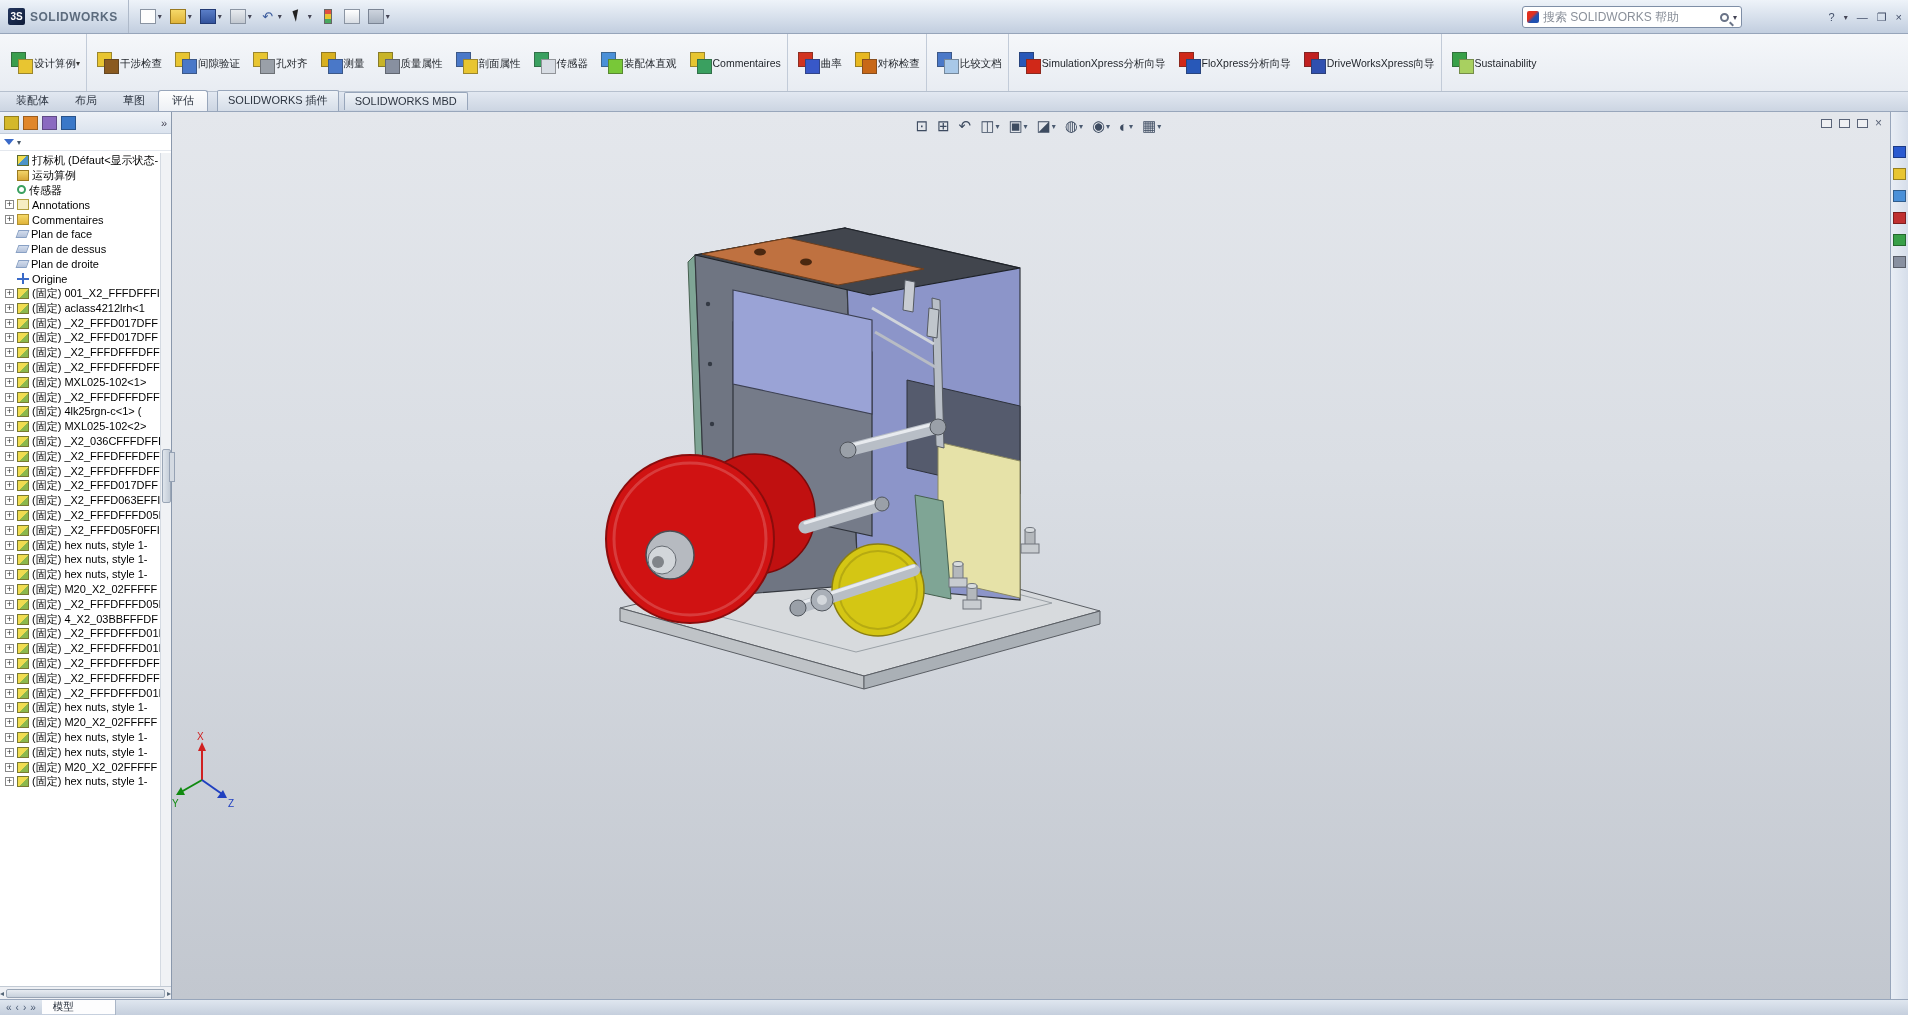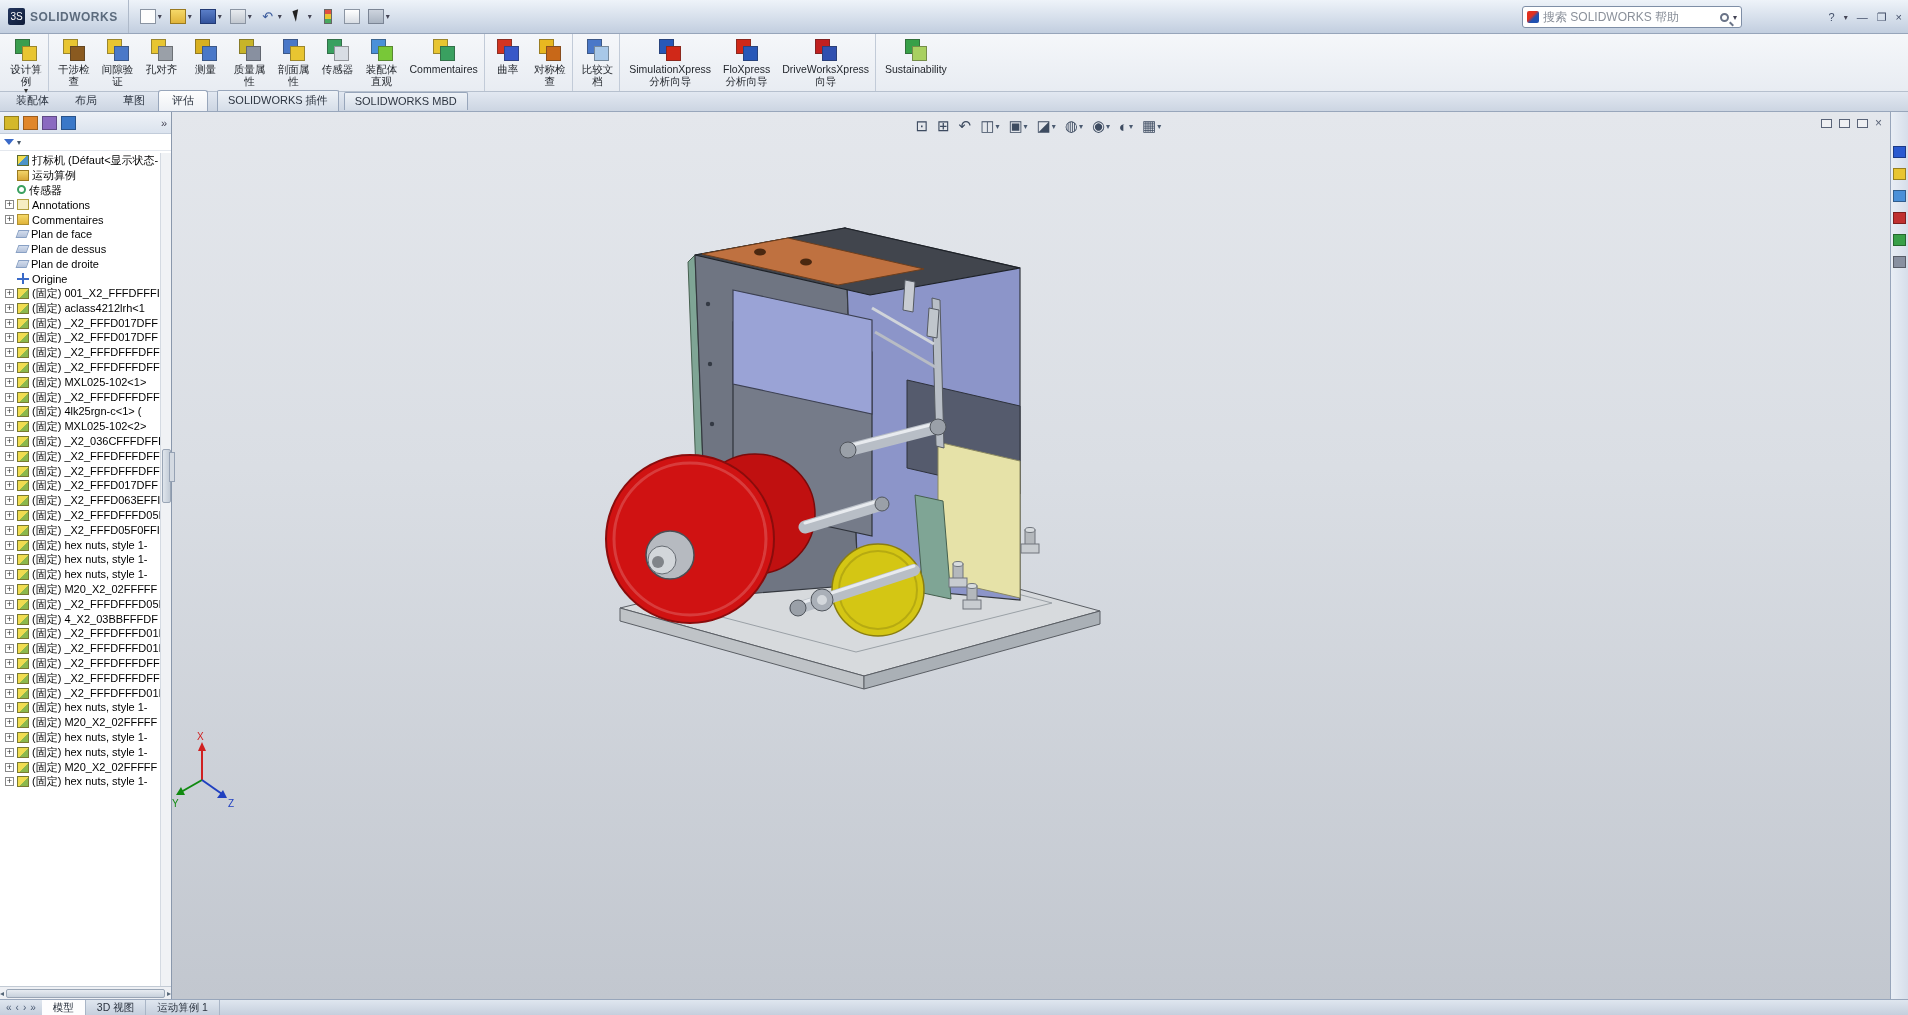--- a/index.html
+++ b/index.html
@@ -1,21 +1,21 @@
 <!DOCTYPE html>
 <html><head>
 <meta charset="utf-8">
 <style>
   * { box-sizing: border-box; margin: 0; padding: 0; }
   html,body { width:1908px; height:1015px; overflow:hidden; font-family:"Liberation Sans", sans-serif; background:#c8d0dc; }
 
   
   .titlebar { height:34px; background:linear-gradient(#eef3f9,#d6dfeb 55%,#c2cedf); border-bottom:1px solid #97a5ba; position:relative; display:flex; align-items:center; }
   .brand { display:flex; align-items:center; gap:5px; padding:0 10px 0 8px; border-right:1px solid #aeb9c9; height:100%; }
-  .brand-mark { width:17px; height:17px; background:linear-gradient(135deg,#23365e,#0f1c38); color:#fff; font-size:10px; font-weight:normal; display:flex; align-items:center; justify-content:center; border-radius:2px; }
+  .brand-mark { width:17px; height:17px; background:linear-gradient(135deg,#23365e,#0f1c38); color:#fff; font-size:10px; font-weight:bold; display:flex; align-items:center; justify-content:center; border-radius:2px; }
   .brand-name { font-size:12px; font-weight:bold; color:#5c6b7d; letter-spacing:0.5px; }
   .quickbar { display:flex; align-items:center; gap:2px; padding:0 8px; }
   .qbtn { display:flex; align-items:center; gap:2px; padding:2px 3px; border-radius:2px; }
   .qicon { width:16px; height:15px; position:relative; display:inline-block; }
   .qicon.new { background:#fdfdfd; border:1px solid #8a94a2; }
   .qicon.open { background:linear-gradient(#f5d868,#e0b43a); border:1px solid #9a7a20; }
   .qicon.save { background:linear-gradient(#5a7ec8,#33539c); border:1px solid #223a74; }
   .qicon.print { background:linear-gradient(#e8ebef,#c2c8d0); border:1px solid #8a94a2; }
   .qicon.glyph { border:none; background:none; color:#3a5a9c; font-size:13px; line-height:15px; text-align:center; }
   .qicon.select { background:none; }
@@ -28,21 +28,21 @@
   .search-box { position:absolute; right:166px; top:6px; width:220px; height:22px; background:#fff; border:1px solid #7e8ea6; border-radius:3px; display:flex; align-items:center; padding:0 4px; gap:4px; }
   .sw-mini { width:12px; height:12px; background:linear-gradient(135deg,#e03020 40%,#2050b0 60%); border-radius:2px; }
   .search-text { flex:1; font-size:12px; color:#8a909a; white-space:nowrap; overflow:hidden; }
   .mag { width:9px; height:9px; border:2px solid #6a7avoid; border:2px solid #6a7488; border-radius:50%; position:relative; }
   .mag::after { content:""; position:absolute; width:5px; height:2px; background:#6a7488; transform:rotate(45deg); left:7px; top:8px; }
   .tb-right { position:absolute; right:6px; top:0; height:34px; display:flex; align-items:center; gap:9px; color:#35445c; font-size:12px; }
   .winbtn { font-size:11px; color:#44506a; }
 
   
   .ribbon { height:58px; background:linear-gradient(#f5f7fa,#e8ecf2); border-bottom:1px solid #b6c0ce; display:flex; align-items:stretch; padding-left:4px; }
-  .rbtn { display:flex; flex-direction:column; align-items:center; justify-content:flex-start; padding:4px 6px 1px; min-width:44px; font-size:10.5px; line-height:11.5px; color:#1e2228; text-align:center; white-space:nowrap; }
+  .rbtn { display:flex; flex-direction:row; align-items:center; justify-content:flex-start; padding:4px 6px 1px; min-width:44px; font-size:10.5px; line-height:11.5px; color:#1e2228; text-align:center; white-space:nowrap; }
   .rbtn.sep { border-left:1px solid #c2cbd8; margin-left:0; padding-left:9px; }
   .ricon { width:24px; height:24px; position:relative; margin-bottom:2px; flex:none; }
   .ricon .p1 { position:absolute; left:1px; top:1px; width:15px; height:15px; border:1px solid rgba(40,40,40,.4); }
   .ricon .p2 { position:absolute; right:1px; bottom:1px; width:15px; height:15px; border:1px solid rgba(40,40,40,.4); }
   .rdd { font-size:8px; color:#333; line-height:8px; }
 
   
   .tabrow { height:20px; background:linear-gradient(#e2e8f1,#ccd5e2); border-bottom:1px solid #98a6bb; display:flex; align-items:flex-end; padding-left:3px; font-size:11px; }
   .ctab { padding:2px 13px 3px; color:#2c3440; }
   .ctab.active { background:linear-gradient(#fefefe,#edf0f5); border:1px solid #98a6bb; border-bottom:none; border-radius:3px 3px 0 0; }
@@ -817,20 +817,20 @@
 <div class="statusbar">
   <div class="nav-btns">
   <span>«</span>
 
   <span>‹</span>
 
   <span>›</span>
 
   <span>»</span>
 </div>
-  <div style="display:flex;height:100%;">
+  <div style="display:flex;height:100%;flex-direction:column;">
   <div class="stab active">模型</div>
 
   <div class="stab">3D 视图</div>
 
   <div class="stab">运动算例 1</div>
 </div>
 </div>
 
 </body></html>

